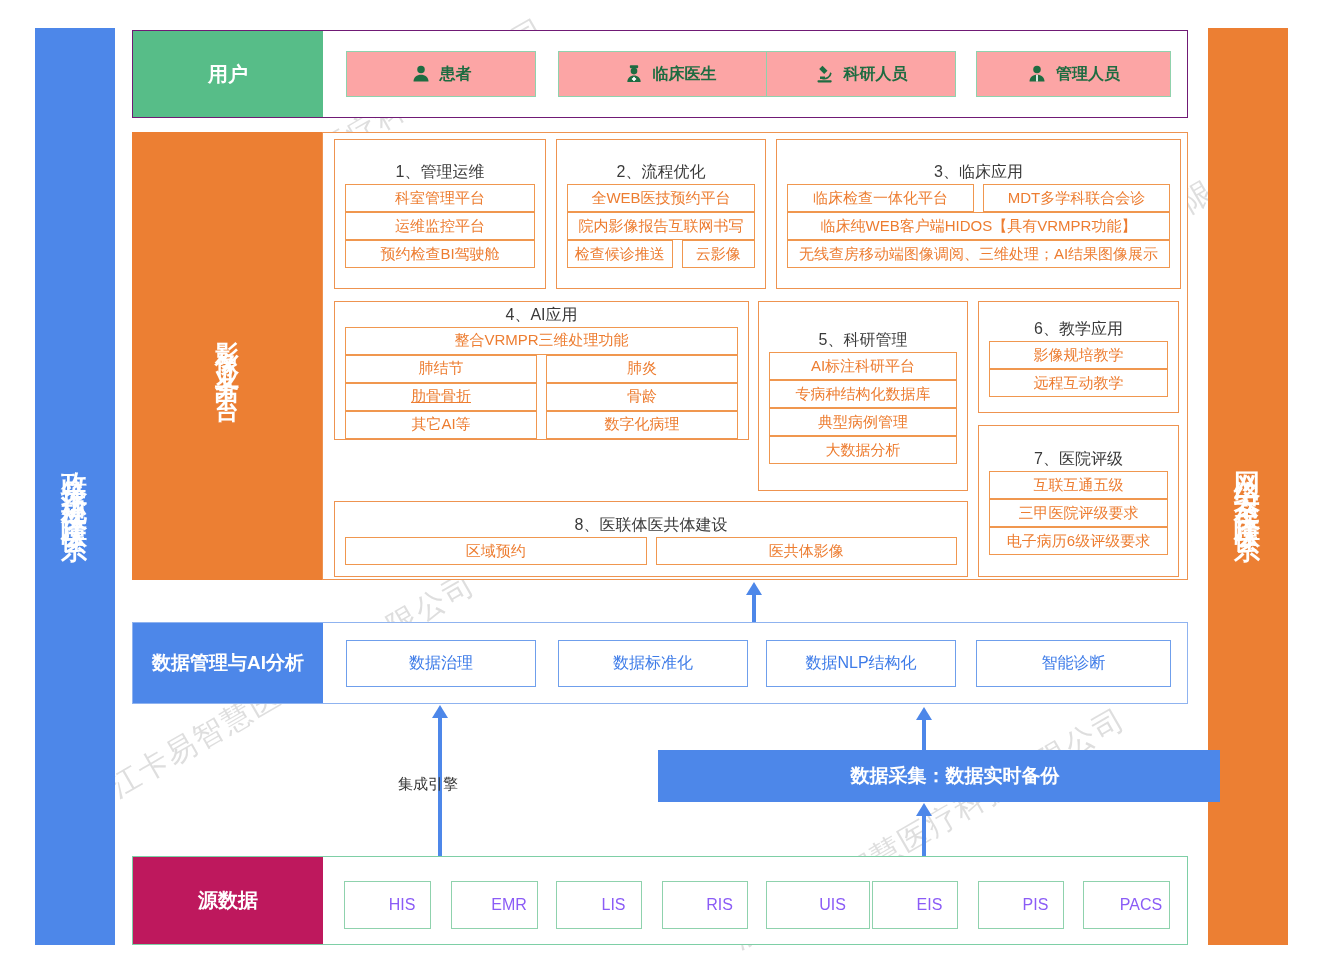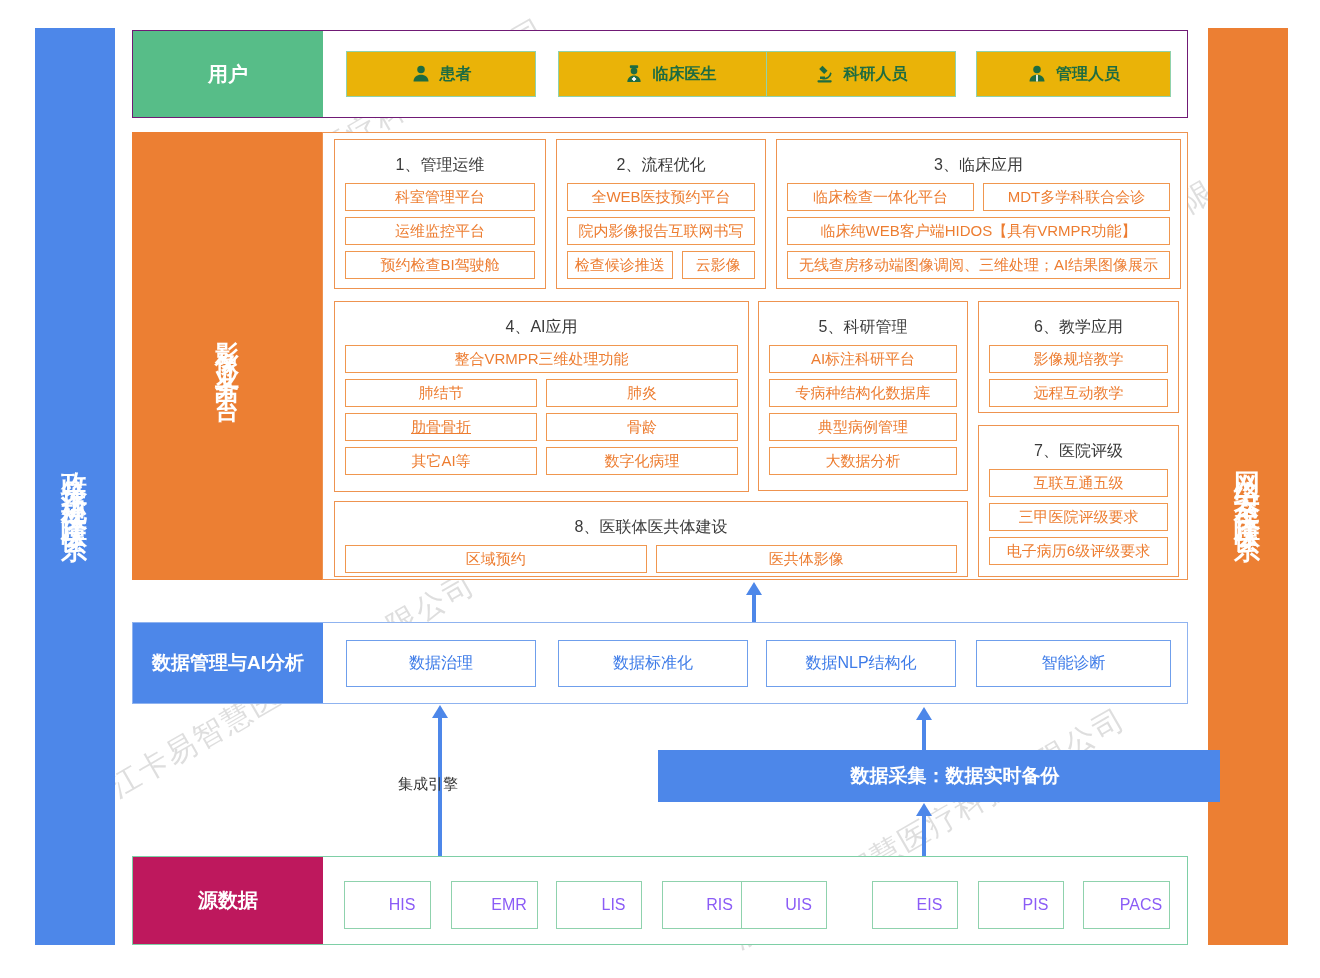--- a/index.html
+++ b/index.html
@@ -19,32 +19,32 @@
   
   .band{position:absolute;left:132px;width:1056px;background:#ffffff;box-sizing:border-box;}
   .band-label{position:absolute;left:0;top:0;bottom:0;width:190px;display:flex;align-items:center;
       justify-content:center;color:#fff;font-weight:bold;font-size:20px;}
 
   
   .users{top:30px;height:88px;border:1px solid #701a75;}
   .users .band-label{background:#57BD88;}
   .uitem{position:absolute;top:20px;height:46px;box-sizing:border-box;border:1px solid #8FD2AD;
       display:flex;align-items:center;justify-content:center;gap:9px;color:#1E6C41;
-      font-size:16px;font-weight:bold;background:#eab308;}
+      font-size:16px;font-weight:bold;background:#fca5a5;}
   .uitem svg{display:block;}
 
   
   .platform{top:132px;height:448px;}
   .platform .band-label{background:#EC7F33;}
   .platform .vtext{writing-mode:vertical-rl;text-orientation:upright;color:#fff;font-weight:bold;
       font-size:24px;letter-spacing:11px;}
   .pcontent{position:absolute;left:190px;top:0;width:866px;height:448px;box-sizing:border-box;
       border:1px solid #EE9350;background:#fff;}
   .osec{position:absolute;box-sizing:border-box;border:1.5px solid #EE9350;background:#fff;
-      display:flex;flex-direction:column;justify-content:flex-start;padding:13px 10px;gap:6px;}
+      display:flex;flex-direction:column;justify-content:center;padding:2px 10px;}
   .osec-title{text-align:center;color:#3A3A3A;font-size:16px;font-weight:500;line-height:24px;flex:0 0 24px;}
   .oitem{box-sizing:border-box;border:1.5px solid #F0974F;color:#ED7D31;font-size:15px;height:28px;
       flex:0 0 28px;display:flex;align-items:center;justify-content:center;white-space:nowrap;}
   .orow{display:flex;gap:9px;flex:0 0 28px;}
   .orow .oitem{height:28px;}
 
   
   .dmgmt{top:622px;height:82px;border:1px solid #8FB3F0;}
   .dmgmt .band-label{background:#4D87E9;font-size:19px;}
   .ditem{position:absolute;top:17px;height:47px;box-sizing:border-box;border:1.5px solid #6F9FEC;
@@ -148,21 +148,21 @@
       <div class="osec" style="left:453px;top:6px;width:405px;height:150px;">
         <div class="osec-title">3、临床应用</div>
         <div class="orow">
           <div class="oitem" style="flex:1;">临床检查一体化平台</div>
           <div class="oitem" style="flex:1;">MDT多学科联合会诊</div>
         </div>
         <div class="oitem">临床纯WEB客户端HIDOS【具有VRMPR功能】</div>
         <div class="oitem">无线查房移动端图像调阅、三维处理；AI结果图像展示</div>
       </div>
 
-      <div class="osec" style="left:11px;top:168px;width:415px;height:191px;">
+      <div class="osec" style="left:11px;top:168px;width:415px;height:139px;">
         <div class="osec-title">4、AI应用</div>
         <div class="oitem">整合VRMPR三维处理功能</div>
         <div class="orow">
           <div class="oitem" style="flex:1;">肺结节</div>
           <div class="oitem" style="flex:1;">肺炎</div>
         </div>
         <div class="orow">
           <div class="oitem" style="flex:1;text-decoration:underline;">肋骨骨折</div>
           <div class="oitem" style="flex:1;">骨龄</div>
         </div>
@@ -232,19 +232,19 @@
   <div class="int-label">集成引擎</div>
 
   <div class="collect-bar">数据采集：数据实时备份</div>
 
   <div class="band source">
     <div class="band-label">源数据</div>
     <div class="sitem" style="left:211px;width:87px;">HIS</div>
     <div class="sitem" style="left:318px;width:87px;">EMR</div>
     <div class="sitem" style="left:423px;width:86px;">LIS</div>
     <div class="sitem" style="left:529px;width:86px;">RIS</div>
-    <div class="sitem" style="left:608px;width:86px;">UIS</div>
+    <div class="sitem" style="left:633px;width:104px;">UIS</div>
     <div class="sitem" style="left:739px;width:86px;">EIS</div>
     <div class="sitem" style="left:845px;width:86px;">PIS</div>
     <div class="sitem" style="left:950px;width:87px;">PACS</div>
   </div>
 
 </div>
 
 </body></html>

